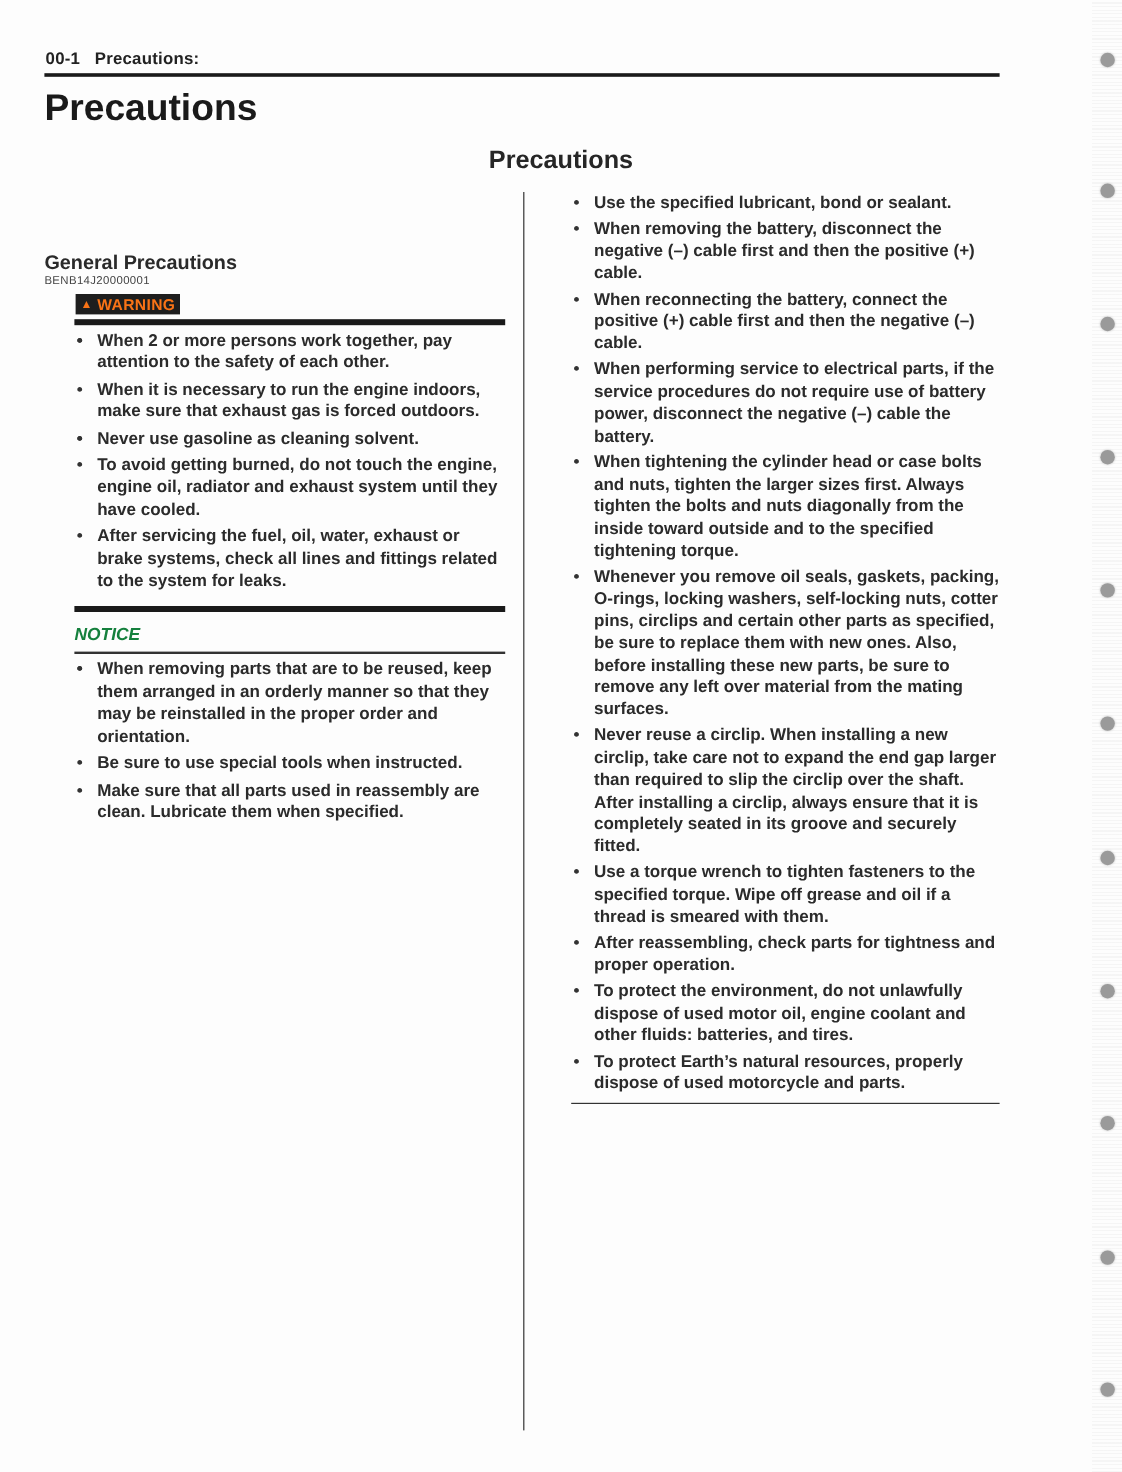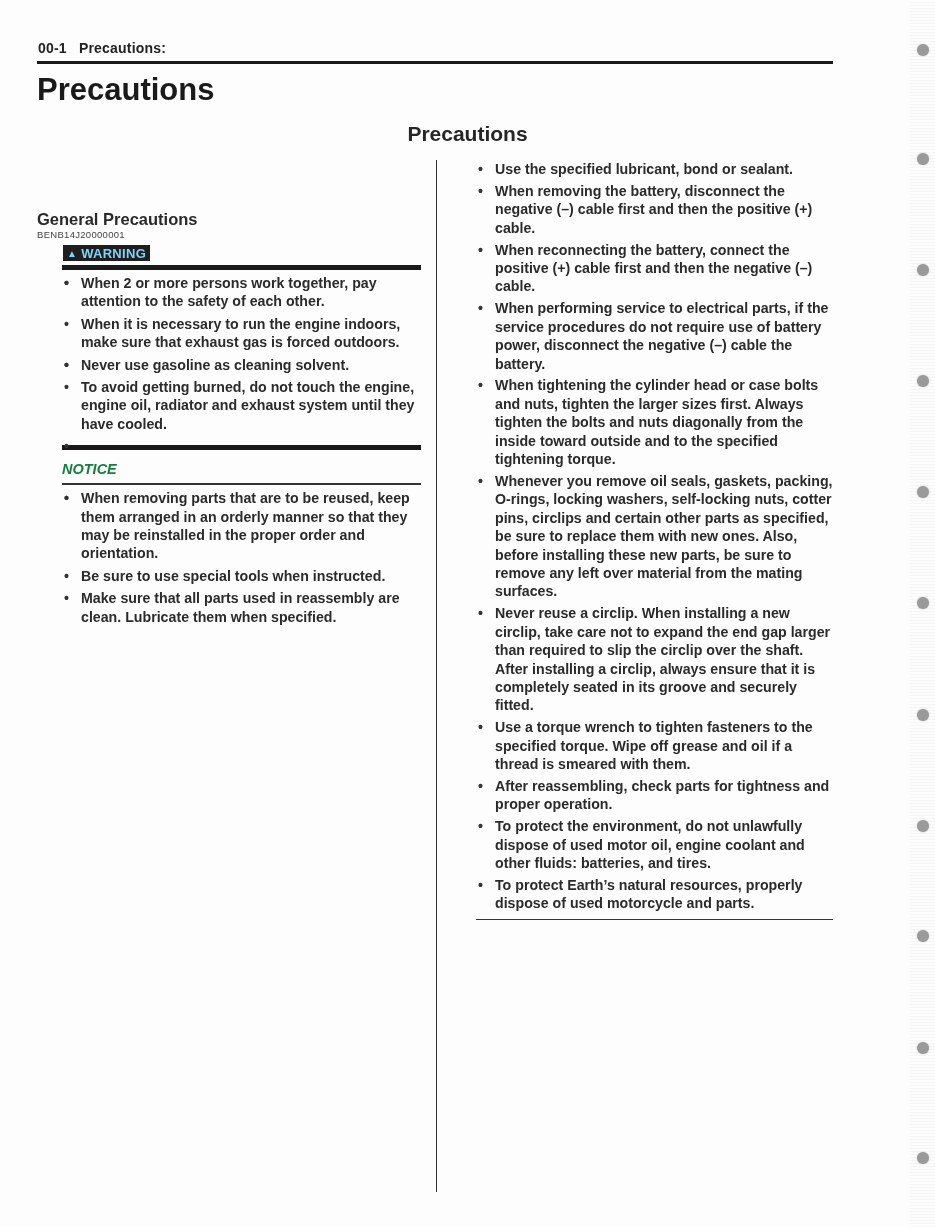--- a/index.html
+++ b/index.html
@@ -30,21 +30,21 @@
   .left-col { position: absolute; left: 37px; top: 160px; width: 385px; margin-top: 48px; }
   .subsection-title {
     font-size: 16.5px; font-weight: bold; color: #2a2a2a; margin: 0; line-height: 22px;
   }
   .doc-code {
     text-align: left; font-size: 9.5px; color: #444; margin-top: -1px; letter-spacing: 0.3px;
     padding-right: 2px;
   }
   .warning-badge {
     display: inline-block; margin-left: 26px; margin-top: 5px;
-    background: #1e1e1e; color: #7dd3fc; font-size: 13px; font-weight: bold;
+    background: #1e1e1e; color: #f97316; font-size: 13px; font-weight: bold;
     padding: 1px 4px 0 4px; line-height: 15px; letter-spacing: 0.3px; text-align: center;
   }
   .warning-rule { margin-left: 25px; margin-top: 3px; height: 5px; background: #1a1a1a; width: 359px; }
   .box { margin-left: 25px; width: 359px; }
   ul.bullets { list-style: none; margin: 0; padding: 0; }
   ul.bullets li {
     position: relative; padding-left: 19px;
     font-size: 14.2px; font-weight: bold; color: #2b2b2b; line-height: 18.4px;
     margin-bottom: 4px;
   }
@@ -109,21 +109,21 @@
   <div class="warning-rule"></div>
 
   <div class="box">
     <ul class="bullets warning-list">
       <li><span class="dot">•</span></li>
       <li><span class="dot">•</span><span>When 2 or more persons work together, pay attention to the safety of each other.</span></li>
       <li><span class="dot">•</span><span>When it is necessary to run the engine indoors, make sure that exhaust gas is forced outdoors.</span></li>
       <li><span class="dot">•</span></li>
       <li><span class="dot">•</span><span>Never use gasoline as cleaning solvent.</span></li>
       <li><span class="dot">•</span><span>To avoid getting burned, do not touch the engine, engine oil, radiator and exhaust system until they have cooled.</span></li>
-      <li><span class="dot">•</span></li>
+      <li><span class="dot">•</span><span>After servicing the fuel, oil, water, exhaust or brake systems, check all lines and fittings related to the system for leaks.</span></li>
     </ul>
 
     <div class="notice-top-rule"></div>
     <div class="notice-label">NOTICE</div>
     <div class="notice-rule"></div>
 
     <ul class="bullets notice-list">
       <li><span class="dot">•</span></li>
       <li><span class="dot">•</span><span>When removing parts that are to be reused, keep them arranged in an orderly manner so that they may be reinstalled in the proper order and orientation.</span></li>
       <li><span class="dot">•</span><span>Be sure to use special tools when instructed.</span></li>

